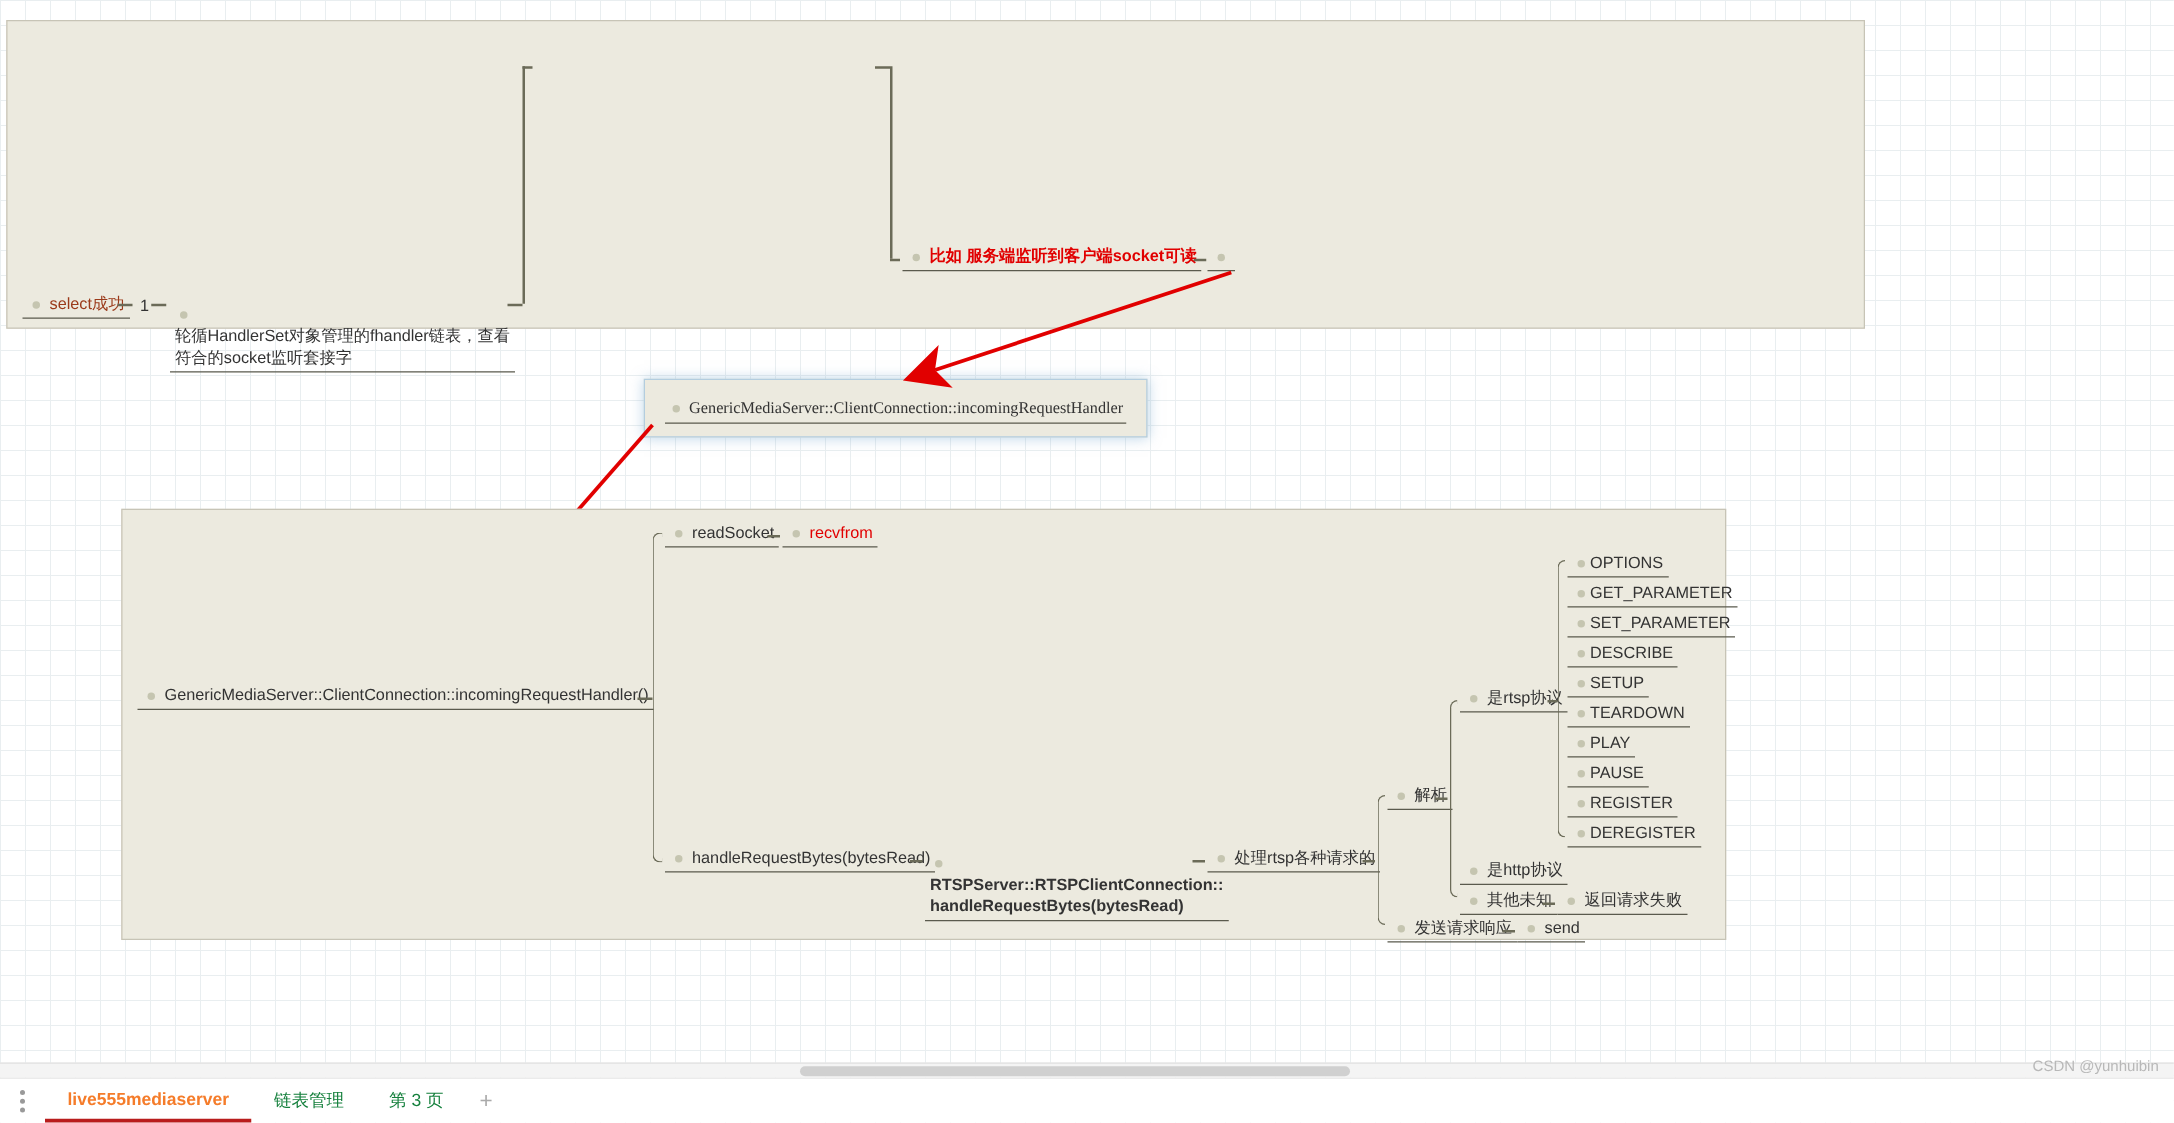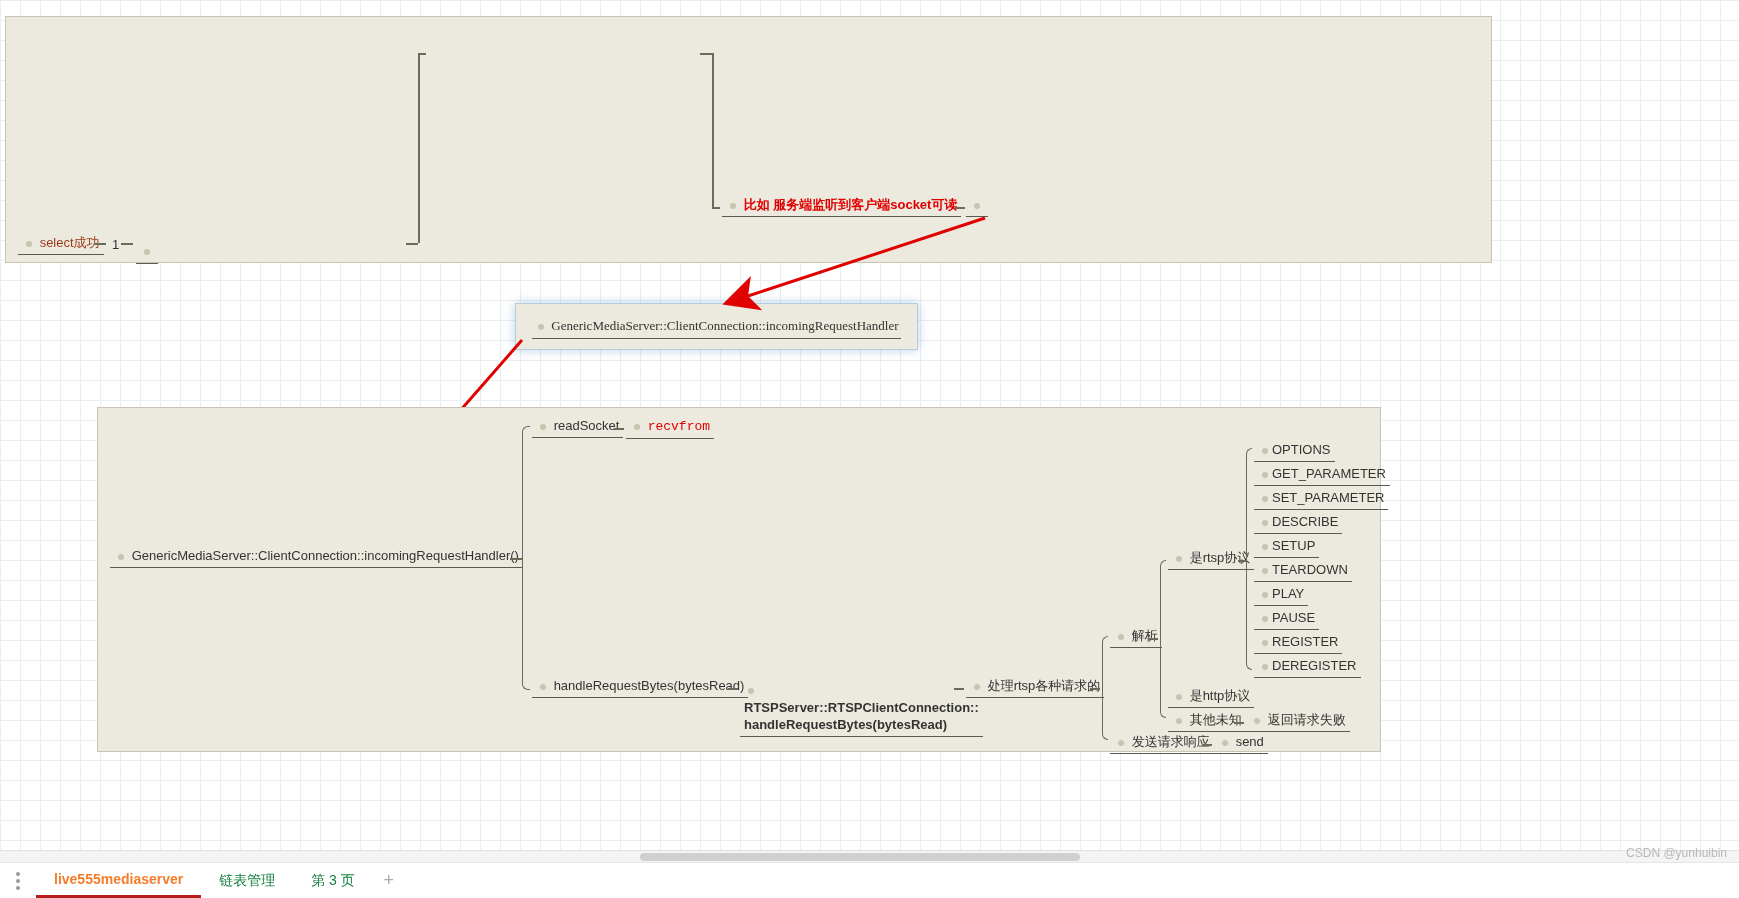--- a/index.html
+++ b/index.html
@@ -27,21 +27,21 @@
   }
   .node {
     position: absolute;
     font-size: 13px;
     line-height: 1.3;
     white-space: nowrap;
     padding: 2px 4px;
   }
   .node.underline { border-bottom: 1.5px solid #5a5a4d; }
   .red-bold { color: #e10000; font-weight: bold; }
-  .red-text { color: #e10000; font-family: Liberation Mono, monospace; }
+  .red-text { color: #e10000; }
   .brown { color: #9b3a1a; }
   .dot {
     display: inline-block;
     width: 6px; height: 6px;
     border-radius: 50%;
     background: #c5c5b0;
     margin: 0 4px;
     vertical-align: middle;
   }
   .vline, .hline {
@@ -150,20 +150,22 @@
   </div>
   <div class="hline" style="left:88px; top:226px; width:12px; height:1.5px;"></div>
 
   <div class="node" style="left:102px; top:218px;">
     <span>1</span>
   </div>
   <div class="hline" style="left:115px; top:226px; width:12px; height:1.5px;"></div>
 
   <div class="node underline" style="left:130px; top:208px; white-space: pre-line;">
     <span class="dot"></span>
+    <span>轮循HandlerSet对象管理的fhandler链表，查看
+符合的socket监听套接字</span>
   </div>
   <div class="hline" style="left:400px; top:226px; width:12px; height:1.5px;"></div>
 
   <div class="vline" style="left:412px; top:36px; width:1.5px; height:190px;"></div>
   <div class="hline" style="left:412px; top:36px; width:8px; height:1.5px;"></div>
 
   <div class="hline" style="left:694px; top:36px; width:12px; height:1.5px;"></div>
   <div class="vline" style="left:706px; top:36px; width:1.5px; height:154px;"></div>
   <div class="hline" style="left:706px; top:190px; width:8px; height:1.5px;"></div>
 

